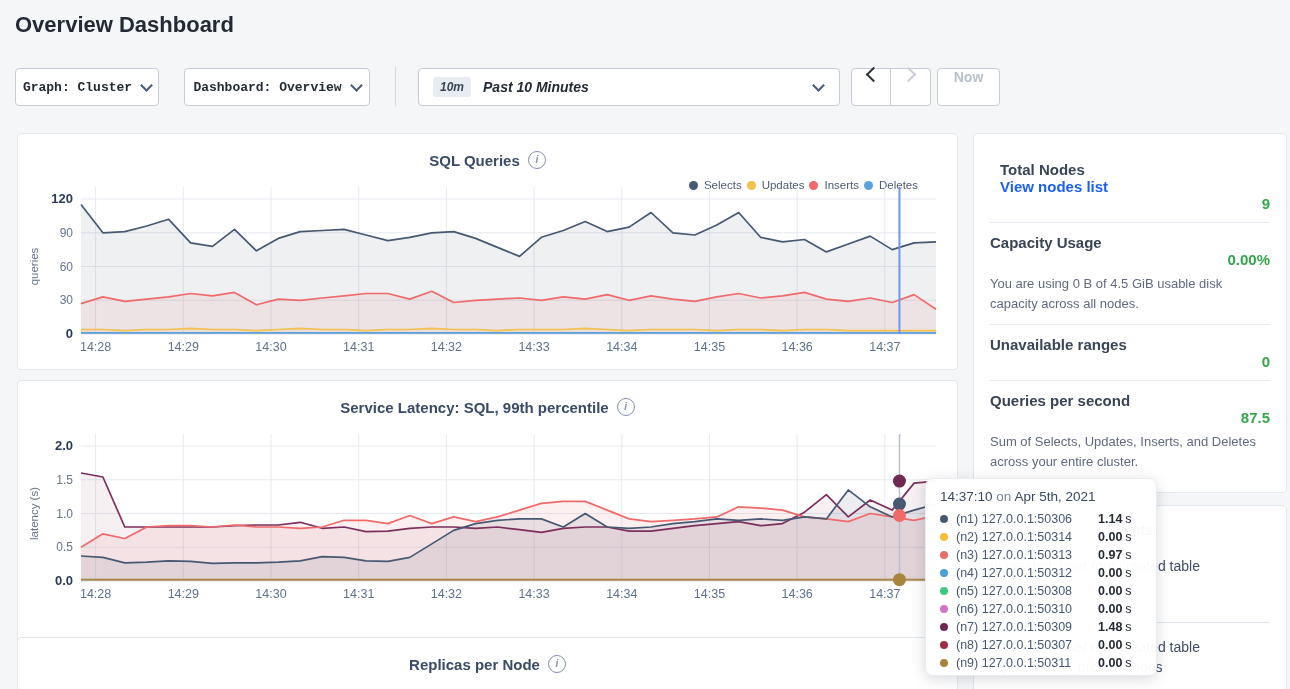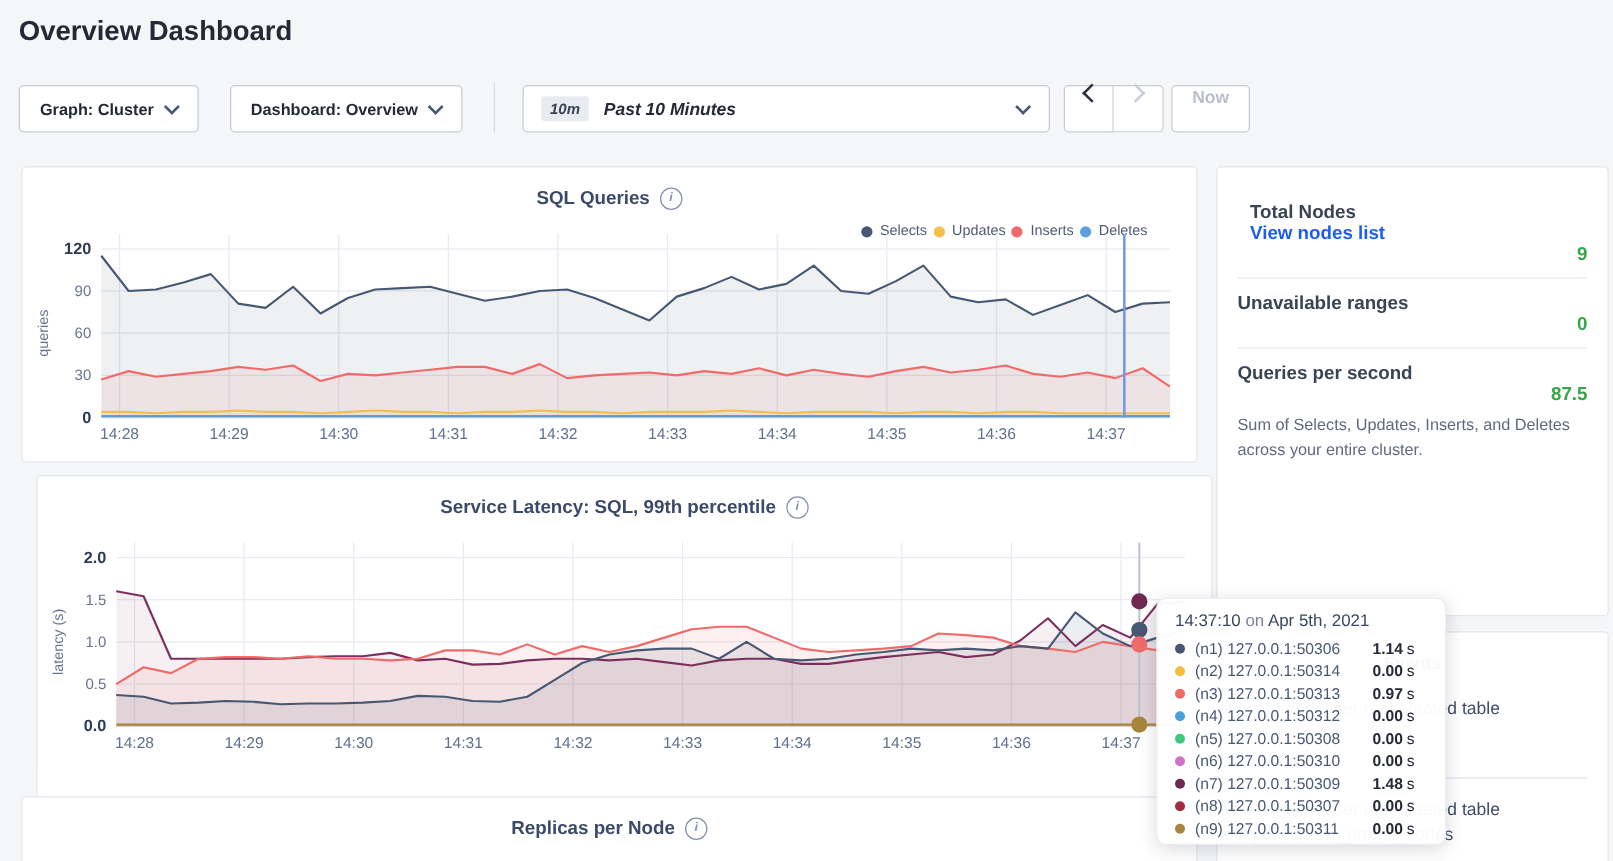--- a/index.html
+++ b/index.html
@@ -2,21 +2,21 @@
 <html><head>
 <meta charset="utf-8">
 <style>
   html,body{margin:0;padding:0;}
   body{width:1290px;height:689px;overflow:hidden;position:relative;background:#f5f6f8;
        font-family:"Liberation Sans","DejaVu Sans",sans-serif;color:#394455;}
   .page-title{position:absolute;left:15px;top:12px;font-size:22px;font-weight:600;color:#242a35;margin:0;}
   
   .ctl{position:absolute;top:68px;height:38px;box-sizing:border-box;background:#fff;
        border:1px solid #c6ccd6;border-radius:4px;display:flex;align-items:center;cursor:pointer;}
-  .dd-label{font-size:13px;font-weight:700;color:#242a35;}
+  .dd-label{font-size:13px;font-weight:700;color:#242a35;font-family:Liberation Mono, monospace;}
   .chev{display:inline-block;width:7px;height:7px;border-right:2px solid #475872;border-bottom:2px solid #475872;
         transform:rotate(45deg);margin-left:10px;margin-top:-4px;}
   #graph-dd{left:15px;width:144px;justify-content:center;}
   #dash-dd{left:184px;width:186px;justify-content:center;}
   .vsep{position:absolute;left:395px;top:66px;height:40px;width:1px;background:#d5d9e0;}
   #time-dd{left:418px;width:422px;padding:0 14px;font-style:italic;}
   .time-badge{background:#e7ebf2;color:#394455;font-size:12px;font-weight:700;border-radius:3px;
               padding:3px 7px;margin-right:12px;}
   .time-label{font-size:14px;font-weight:700;color:#242a35;flex:1;}
   #time-dd .chev{margin-right:2px;}
@@ -26,21 +26,21 @@
   #prev-btn{border-radius:4px 0 0 4px;}
   #next-btn{border-radius:0 4px 4px 0;border-left:none;}
   .arrow{width:9px;height:9px;border-right:2.5px solid #2c333e;border-bottom:2.5px solid #2c333e;}
   .arrow.left{transform:rotate(135deg);margin-left:4px;}
   .arrow.right{transform:rotate(-45deg);margin-right:4px;}
   .arrow.disabled{border-color:#c9ced8;}
   #now-btn{left:937px;width:63px;justify-content:center;font-size:14px;font-weight:700;color:#b9c0cb;cursor:default;}
   
   .panel{position:absolute;background:#fff;border:1px solid #e2e6ed;border-radius:4px;box-sizing:border-box;}
   #panel-sql{left:17px;top:133px;width:941px;height:237px;}
-  #panel-lat{left:17px;top:380px;width:941px;height:282px;margin-left:12px;}
+  #panel-lat{left:17px;top:380px;width:941px;height:282px;}
   #panel-rep{left:17px;top:637px;width:941px;height:120px;}
   .chart-title{position:absolute;top:16px;left:0;right:0;text-align:center;font-size:15px;
                font-weight:700;color:#3b4a68;}
   .chart-title .t{vertical-align:middle;}
   .info-icon{display:inline-block;vertical-align:middle;width:16px;height:16px;border:1px solid #8391ad;
              border-radius:50%;color:#8391ad;font-size:10px;line-height:16px;text-align:center;
              font-style:italic;font-weight:600;margin-left:8px;cursor:pointer;}
   .legend{position:absolute;top:45px;right:39px;display:flex;gap:5px;margin-left:20px;}
   .legend-item{display:flex;align-items:center;gap:6px;font-size:11.5px;color:#4f5b75;cursor:pointer;}
   .legend-dot{width:9px;height:9px;border-radius:50%;}
@@ -231,20 +231,27 @@
   <div id="summary-rows">
       <div class="sum-row">
         <div class="sum-line">
           <span class="sum-label">Total Nodes</span>
           <span class="sum-link">View nodes list</span>
           <span class="sum-value" style="color: rgb(53, 166, 73);">9</span>
         </div>
       </div>
       <div class="sum-row">
         <div class="sum-line">
+          <span class="sum-label">Capacity Usage</span>
+          <span class="sum-value" style="color: rgb(53, 166, 73);">0.00%</span>
+        </div>
+        <div class="sum-sub">You are using 0 B of 4.5 GiB usable disk capacity across all nodes.</div>
+      </div>
+      <div class="sum-row">
+        <div class="sum-line">
           <span class="sum-label">Unavailable ranges</span>
           <span class="sum-value" style="color: rgb(53, 166, 73);">0</span>
         </div>
       </div>
       <div class="sum-row">
         <div class="sum-line">
           <span class="sum-label">Queries per second</span>
           <span class="sum-value" style="color: rgb(53, 166, 73);">87.5</span>
         </div>
         <div class="sum-sub">Sum of Selects, Updates, Inserts, and Deletes across your entire cluster.</div>

